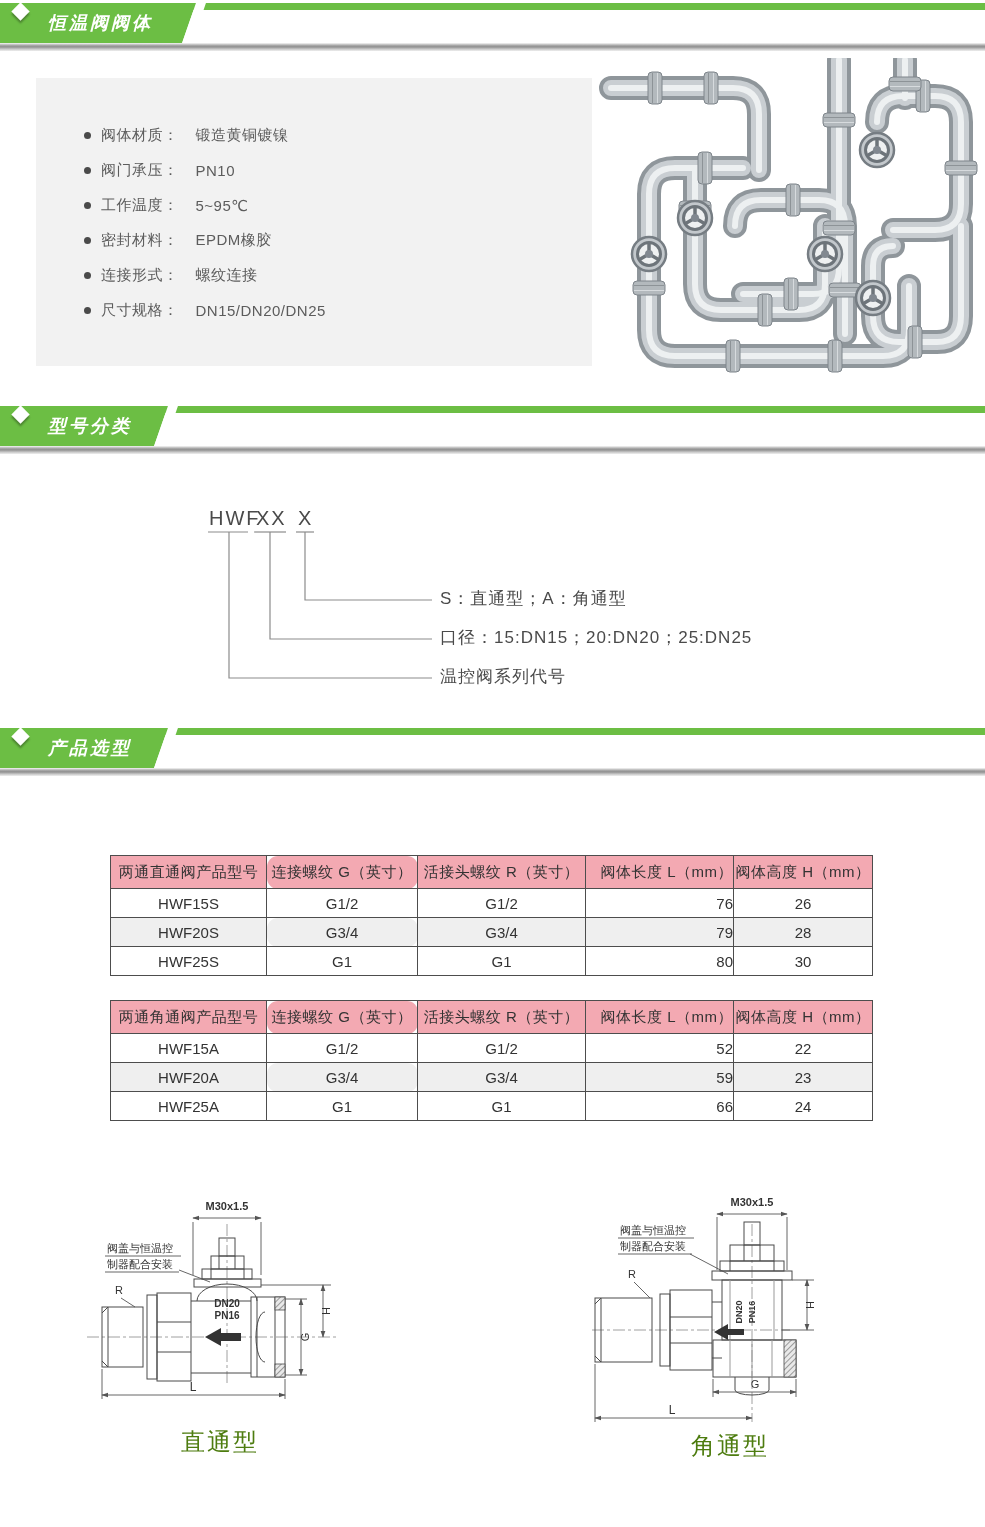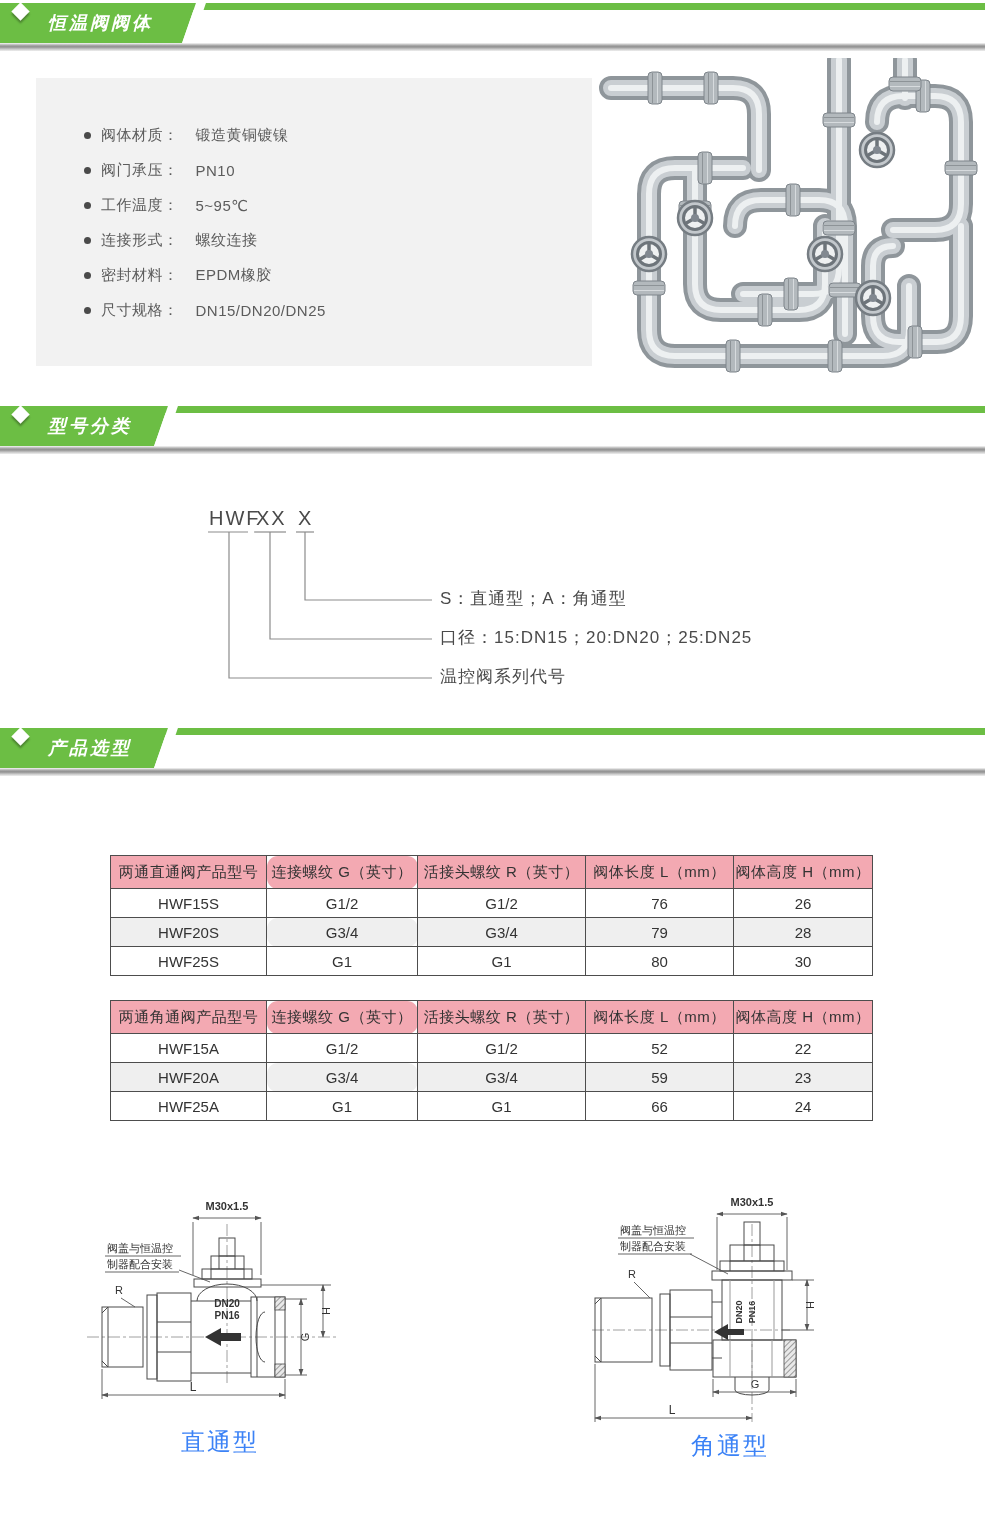--- a/index.html
+++ b/index.html
@@ -40,27 +40,27 @@
 
   
   .spec-table{position:absolute;left:110px;width:762px;border-collapse:collapse;table-layout:fixed;
               font-size:15px;color:var(--text);text-align:center;}
   .spec-table th{background:var(--pink);font-weight:normal;height:33px;border:1px solid var(--tborder);letter-spacing:.5px;margin-left:28px;}
   .spec-table td{height:29px;border:1px solid var(--tborder);background:#fff;}
   .spec-table tbody tr:nth-child(2) td{background:var(--row_alt);}
   .spec-table th:nth-child(1),.spec-table td:nth-child(1){width:156px;}
   .spec-table th:nth-child(2),.spec-table td:nth-child(2){width:151px;border-radius:11px;}
   .spec-table th:nth-child(3),.spec-table td:nth-child(3){width:168px;}
-  .spec-table th:nth-child(4),.spec-table td:nth-child(4){width:148px;}
+  .spec-table th:nth-child(4),.spec-table td:nth-child(4){width:148px;text-align:right;}
   .spec-table th:nth-child(5),.spec-table td:nth-child(5){width:139px;}
 
   
   .drawing{position:absolute;}
   .drawing text{font-family:"Liberation Sans","DejaVu Sans",sans-serif;}
-  .caption{position:absolute;width:180px;text-align:center;font-size:24px;color:#3b82f6;letter-spacing:2px;}
+  .caption{position:absolute;width:180px;text-align:center;font-size:24px;color:#4d7c0f;letter-spacing:2px;}
 </style>
 </head>
 <body>
 
 <div class="page">
 
   <section class="banner" style="top:0;--bw:196px">
     <div class="b-strip"></div>
     <div class="b-block">
       <span class="b-title">恒温阀阀体</span>
@@ -82,27 +82,27 @@
         <span class="spec-label">阀门承压：</span>
         <span class="spec-value">PN10</span>
       </li>
     <li>
         <span class="dot"></span>
         <span class="spec-label">工作温度：</span>
         <span class="spec-value">5~95℃</span>
       </li>
     <li>
         <span class="dot"></span>
+        <span class="spec-label">密封材料：</span>
+        <span class="spec-value">EPDM橡胶</span>
+      </li>
+    <li>
+        <span class="dot"></span>
         <span class="spec-label">连接形式：</span>
         <span class="spec-value">螺纹连接</span>
-      </li>
-    <li>
-        <span class="dot"></span>
-        <span class="spec-label">密封材料：</span>
-        <span class="spec-value">EPDM橡胶</span>
       </li>
     <li>
         <span class="dot"></span>
         <span class="spec-label">尺寸规格：</span>
         <span class="spec-value">DN15/DN20/DN25</span>
       </li>
   </ul>
 
   <svg class="pipes" width="392" height="322" viewBox="0 0 392 322">
     <defs>

